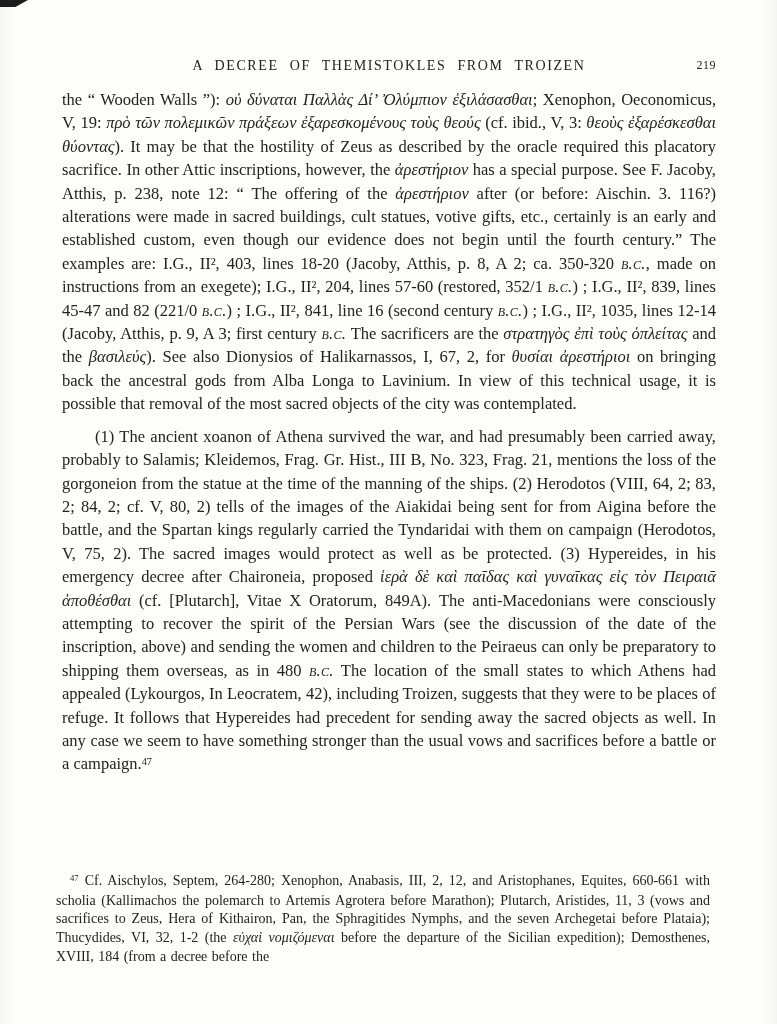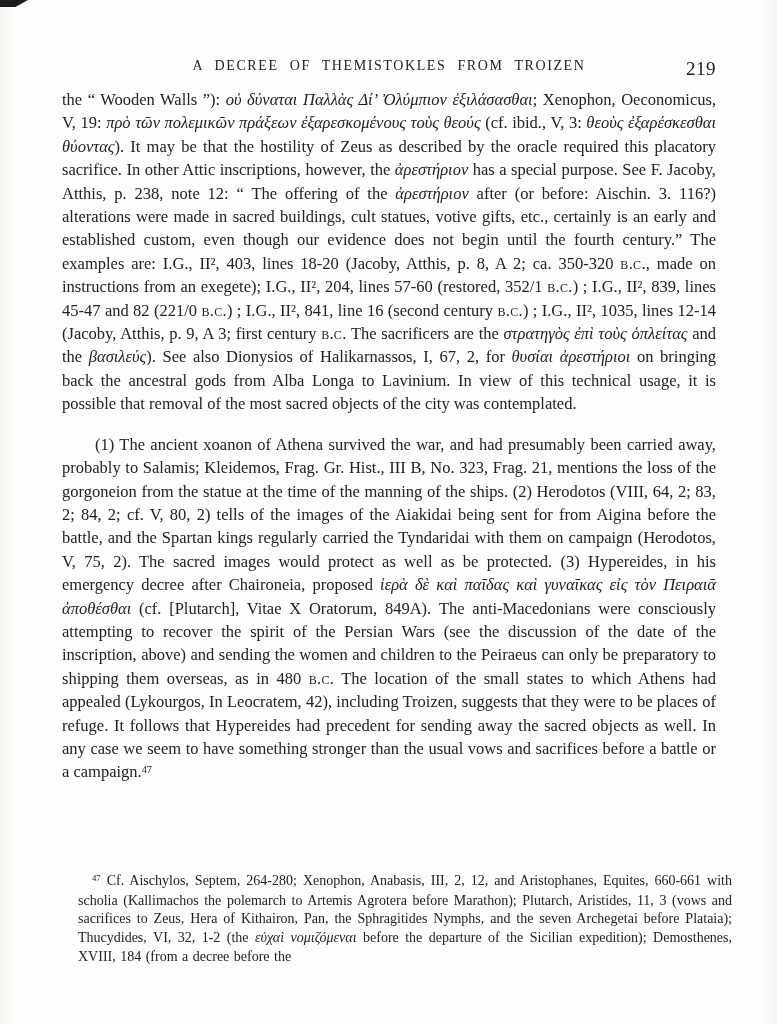--- a/index.html
+++ b/index.html
@@ -32,49 +32,49 @@
     text-align: center;
     font-size: 14px;
     letter-spacing: 1.6px;
     word-spacing: 6px;
     white-space: nowrap;
   }
   .page-number {
     position: absolute;
     right: 0;
     top: 0;
-    font-size: 19px;
+    font-size: 12px;
     letter-spacing: 0.5px;
   }
   .body {
     position: absolute;
     top: 88px;
     left: 62px;
     width: 654px;
     font-size: 16.5px;
     line-height: 23.4px;
     text-align: justify;
   }
   .para { margin: 0; }
   .para.indent { text-indent: 33px; }
-  .para.spaced { margin-top: 17px; }
+  .para.spaced { margin-top: 9px; }
   .footnote {
     position: absolute;
     top: 872px;
-    left: 78px;
+    left: 56px;
     width: 654px;
     font-size: 14px;
     line-height: 18.7px;
     text-align: justify;
     text-indent: 14px;
     word-spacing: 1px;
   }
   .it { }
   .gk { font-style: italic; font-family: Liberation Serif, serif; }
-  .sc { font-variant: small-caps; letter-spacing: 0.3px; }
+  .sc { font-variant: small-caps; letter-spacing: 0.3px; font-style: italic; }
   .sup {
     font-size: 0.62em;
     vertical-align: baseline;
     position: relative;
     top: -0.45em;
   }
 </style>
 </head>
 <body>
 

